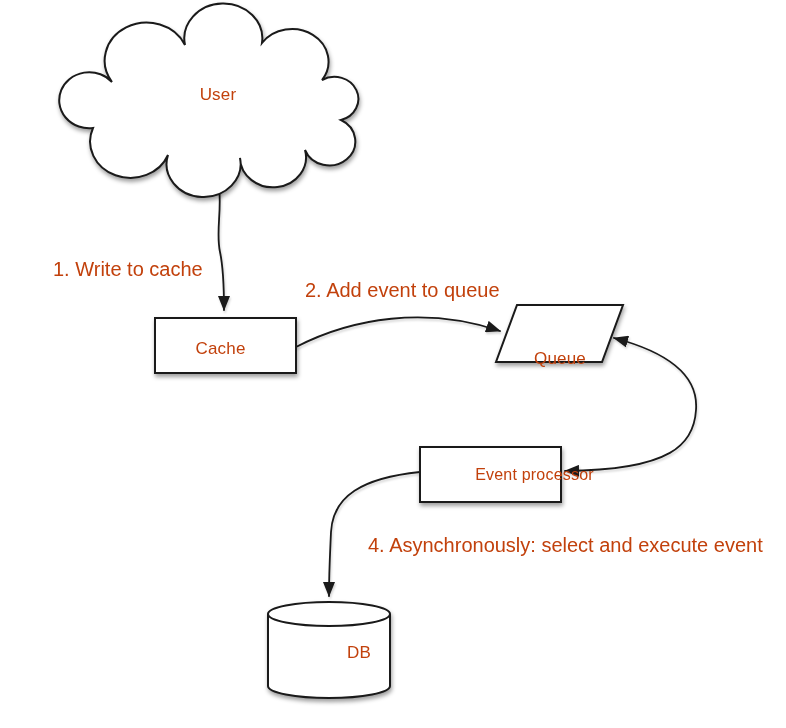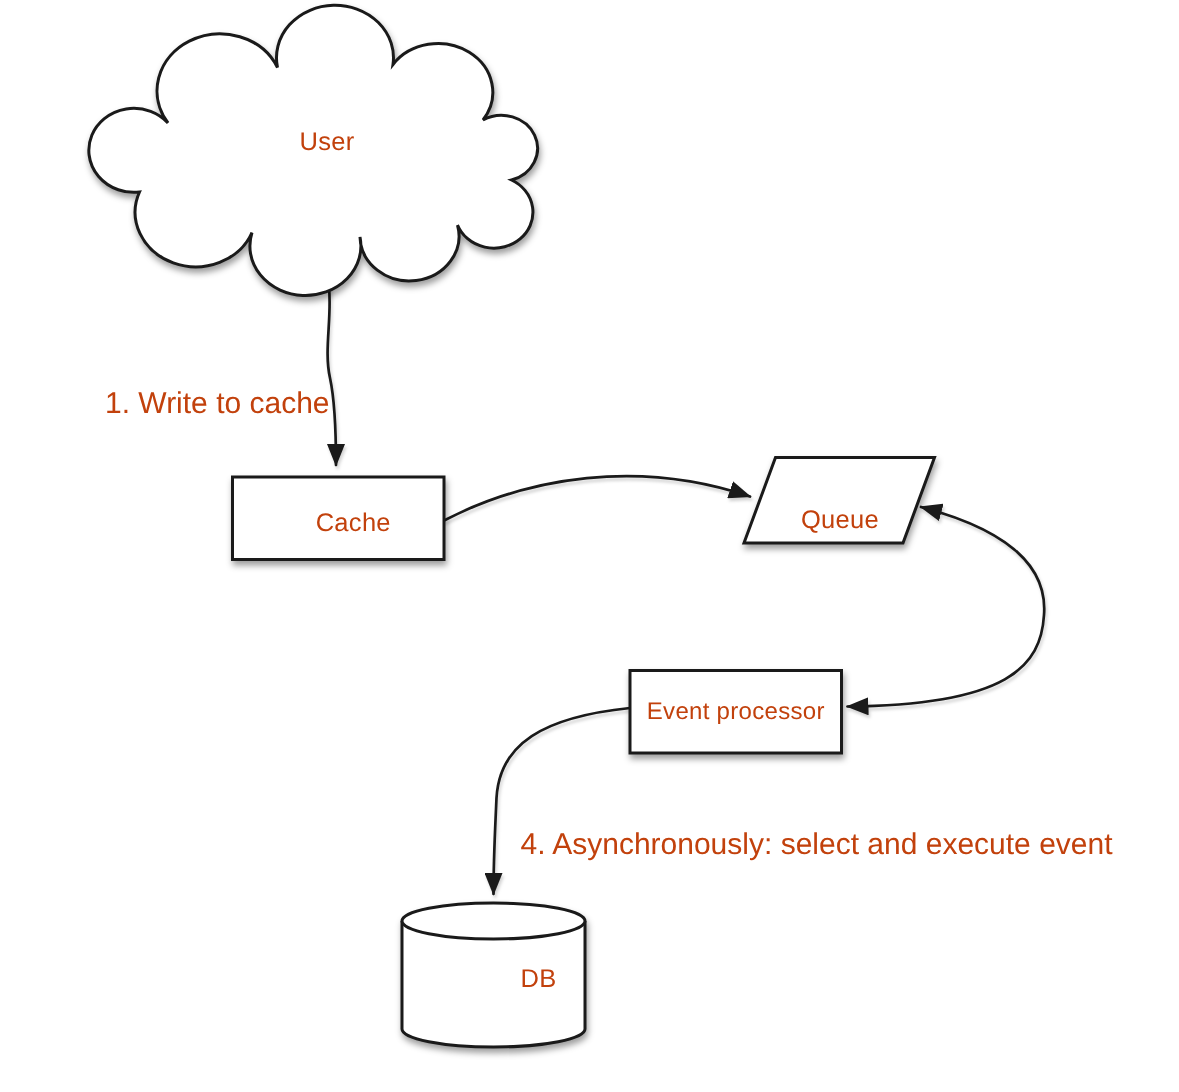--- a/index.html
+++ b/index.html
@@ -78,27 +78,28 @@
     <rect class="shape shadowed" x="420" y="447" width="141" height="55"></rect>
 
     <g class="shadowed">
       <path class="shape" d="M 268,614 L 268,686 A 61,12 0 0 0 390,686 L 390,614"></path>
       <ellipse class="shape" cx="329" cy="614" rx="61" ry="12"></ellipse>
     </g>
   </svg>
 
   <div class="label node-label" style="left:158px; top:84px; width:120px; height:22px;">User</div>
 
-  <div class="label node-label" style="left:165px; top:318px; width:141px; height:62px;">Cache</div>
+  <div class="label node-label" style="left:150px; top:318px; width:141px; height:62px;">Cache</div>
 
-  <div class="label node-label" style="left:500px; top:309px; width:120px; height:75px;">Queue</div>
+  <div class="label node-label" style="left:500px; top:321px; width:120px; height:75px;">Queue</div>
 
-  <div class="label node-label" style="left:420px; top:447px; width:141px; height:55px; font-size:16px;">Event processor</div>
+  <div class="label node-label" style="left:420px; top:447px; width:141px; height:55px; font-size:16px;padding-left:44px;">Event processor</div>
 
   <div class="label node-label" style="left:269px; top:640px; width:120px; height:26px;padding-left:30px;">DB</div>
 
-  <div class="label edge-label" style="left:70px; top:258px;">1. Write to cache</div>
+  <div class="label edge-label" style="left:53px; top:258px;">1. Write to cache</div>
 
 
+  <div class="label edge-label" style="left:305px; top:279px;">2. Add event to queue</div>
 
-  <div class="label edge-label" style="left:347px; top:534px;margin-top:18px;">4. Asynchronously: select and execute event</div>
+  <div class="label edge-label" style="left:368px; top:534px;">4. Asynchronously: select and execute event</div>
 
 </div>
 
 </body></html>

